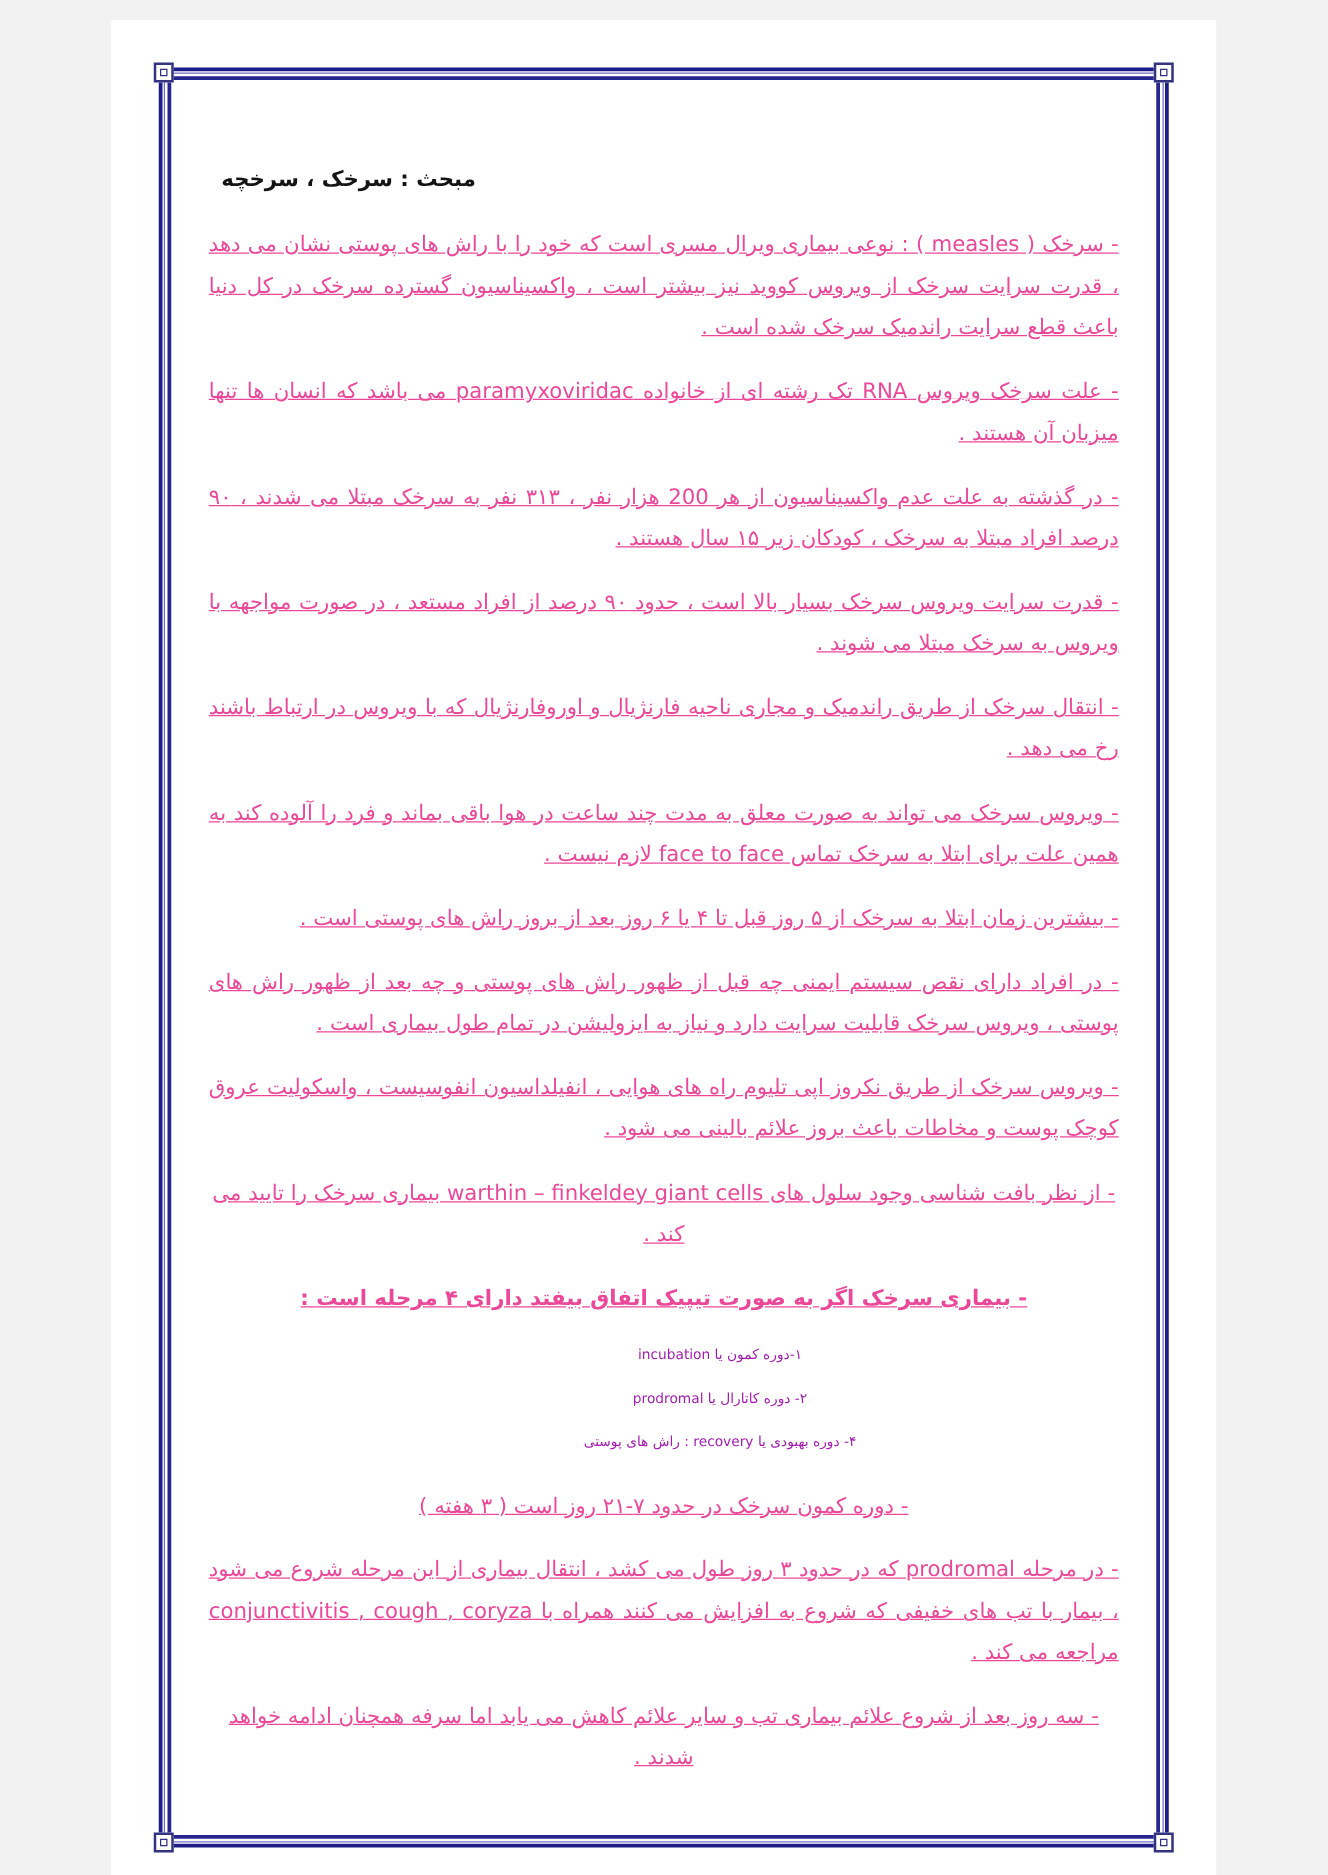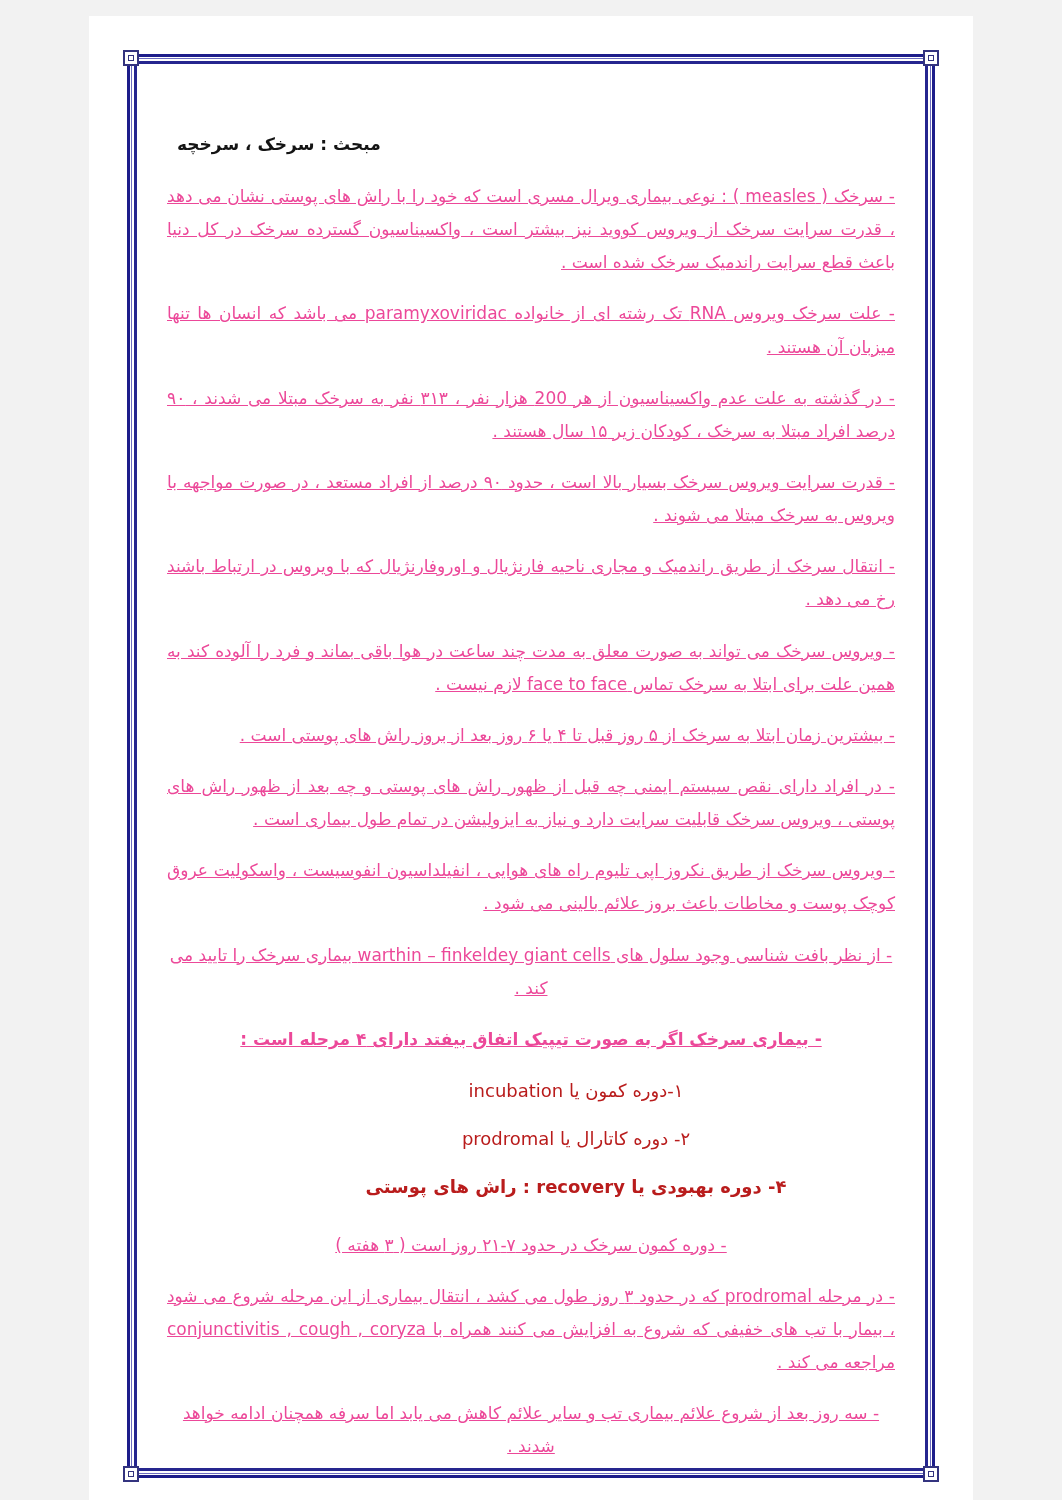--- a/index.html
+++ b/index.html
@@ -97,28 +97,28 @@
     text-decoration: underline;
   }
   p.para.bold {
     font-weight: bold;
   }
   p.para.center {
     text-align: center;
   }
   .listitem {
     margin: 0 0 14px 0;
-    font-size: 18px;
+    font-size: 11px;
     line-height: 1.9;
-    color: #b91c1c;
+    color: #a21caf;
     text-align: center;
     padding-left: 90px;
   }
   .tight { margin-bottom: 10px; }
-  .gap-lg { margin-bottom: 24px; font-weight: bold; }
+  .gap-lg { margin-bottom: 24px; }
 </style>
 </head>
 <body>
 
 <div class="page">
 
   <div class="frame-outer"></div>
   <div class="frame-hair"></div>
   <div class="frame-inner"></div>
 

